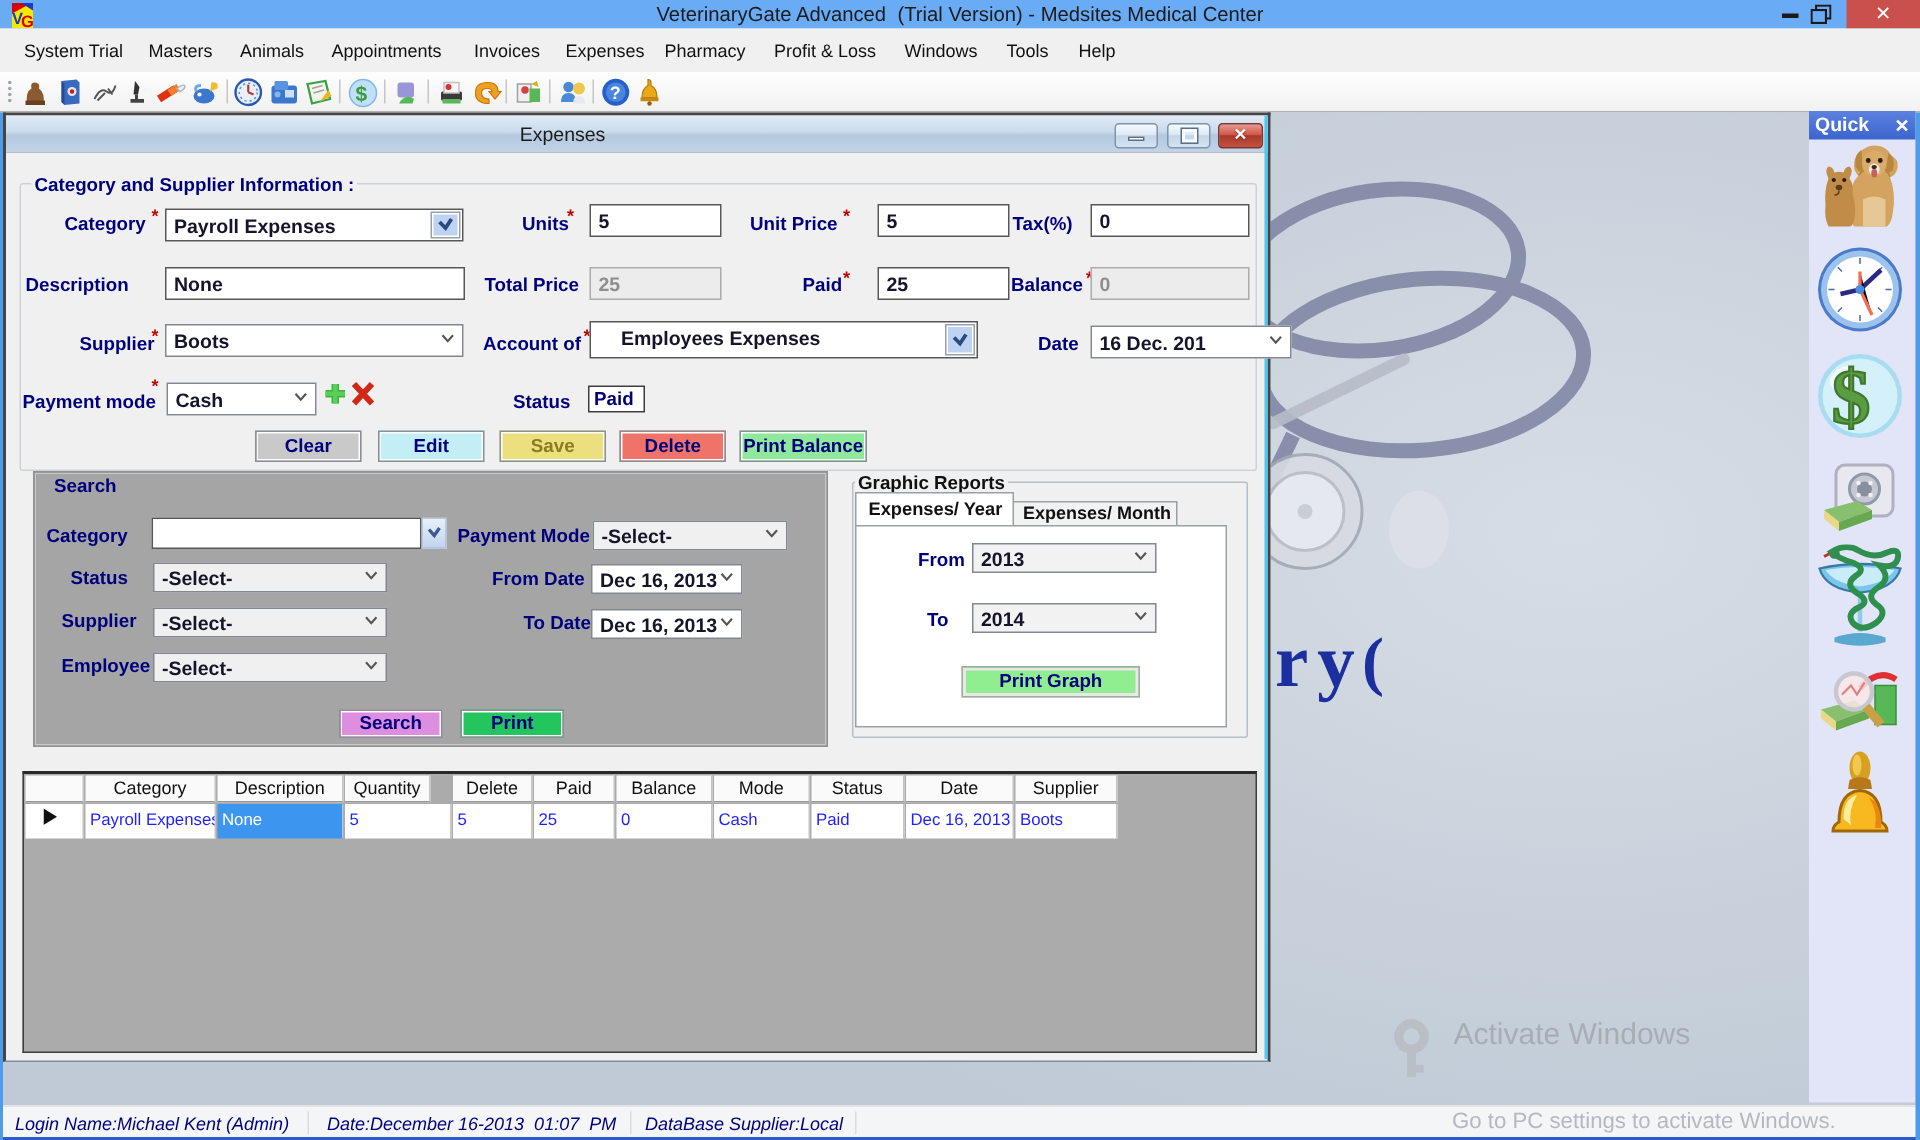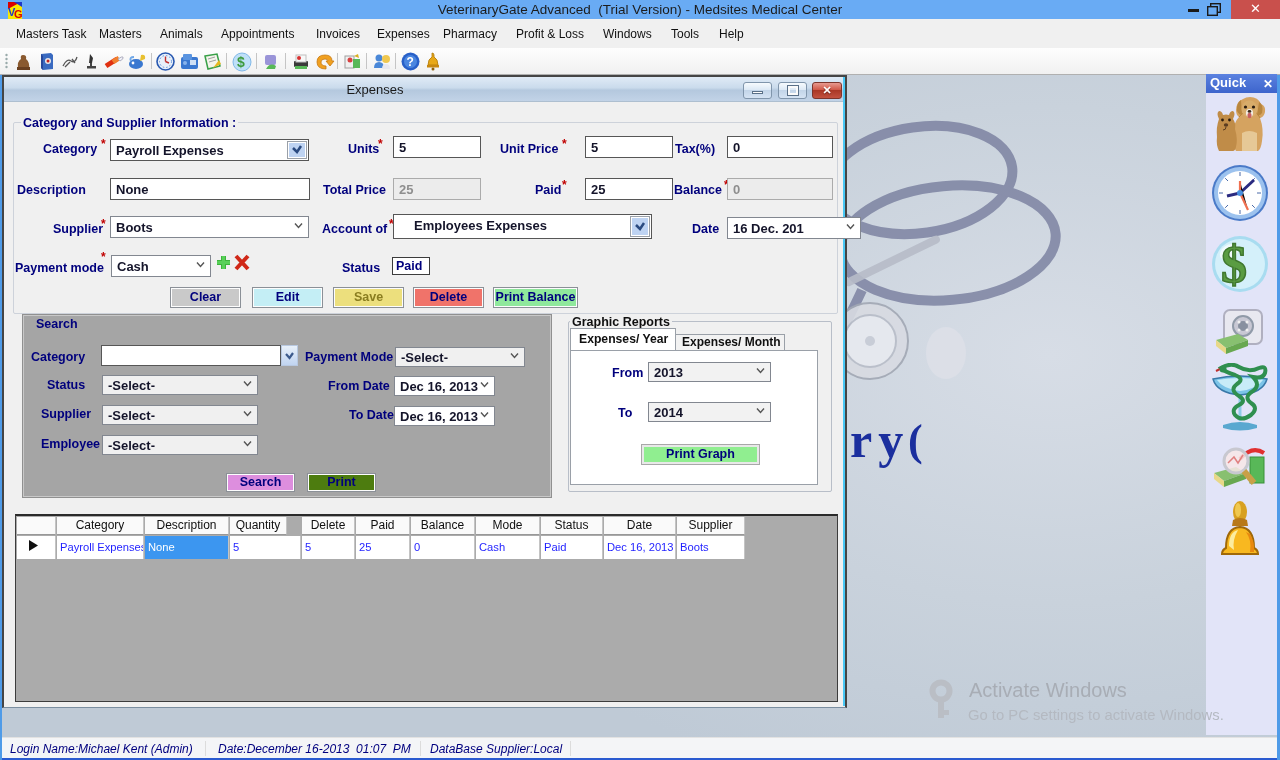--- a/index.html
+++ b/index.html
@@ -9,21 +9,21 @@
 #apptitle{left:0;top:2px;width:1280px;text-align:center;font-size:13.5px;color:#1c1c1c;}
 #minbtn{left:1188px;top:9px;width:11px;height:3px;background:#1a1a1a;}
 #closebtn{left:1231px;top:0;width:49px;height:19px;background:#c9504c;color:#fff;text-align:center;font-size:13px;line-height:18px;}
 #menubar{left:0;top:19px;width:1280px;height:29px;background:#f0f0f0;}
 .menu{position:absolute;top:8px;font-size:12px;color:#111;}
 #toolbar{left:0;top:48px;width:1280px;height:27px;background:linear-gradient(#fefefe,#f1f1f1);border-bottom:1px solid #b0b0b0;}
 .tbsep{position:absolute;top:53px;width:1px;height:16px;background:#c5c5c5;}
 
 #mdi{left:0;top:75px;width:1280px;height:662px;background:radial-gradient(700px 450px at 1050px 280px,#d7dde6 0%,#c9d2dc 55%,#bfcad6 100%);}
 #activate{left:969px;top:679px;color:#a8adb5;font-size:20px;z-index:10;}
-#activate2{left:968px;top:707px;color:#b4b9c1;font-size:14.8px;z-index:10;}
+#activate2{left:968px;top:740px;color:#b4b9c1;font-size:14.8px;z-index:10;}
 
 #statusbar{left:0;top:737px;width:1280px;height:21px;background:#f4f5f7;border-top:1px solid #e2e2e2;font-size:12px;color:#00007f;}
 #statusbar span{position:absolute;top:4px;font-style:italic;}
 #blueline{left:0;top:758px;width:1280px;height:2px;background:#2a5ad0;}
 #leftedge{left:0;top:75px;width:2px;height:685px;background:#4f9be8;}
 #rightedge{left:1277px;top:75px;width:3px;height:685px;background:#4f9be8;}
 
 #quick{left:1206px;top:74px;width:71px;height:661px;background:#e2e4f8;}
 #quickhdr{position:absolute;left:0;top:0;width:71px;height:19px;background:linear-gradient(#5b82e0,#3d64cc);color:#fff;font-size:13px;font-weight:bold;padding-left:4px;line-height:18px;}
 #quickx{position:absolute;right:4px;top:1px;color:#fff;font-size:12px;font-weight:bold;}
@@ -65,21 +65,21 @@
   <text x="6" y="16" font-size="11" font-weight="bold" fill="#d80000">G</text>
 </svg>
 <div class="abs" id="minbtn"></div>
 <svg class="abs" style="left:1207px;top:3px;width:14px;height:13px" viewBox="0 0 14 13">
     <rect x="3.7" y="0.7" width="9.6" height="8.6" fill="none" stroke="#1a1a1a" stroke-width="1.4"></rect>
     <rect x="0.7" y="3.7" width="9.6" height="8.6" fill="#69abf4" stroke="#1a1a1a" stroke-width="1.4"></rect>
   </svg>
 <div class="abs" id="closebtn">✕</div>
 
 <div class="abs" id="menubar">
-<span class="menu" style="left:16px">Masters Task</span>
+<span class="menu" style="left:16px">System Trial</span>
 <span class="menu" style="left:99px">Masters</span>
 <span class="menu" style="left:160px">Animals</span>
 <span class="menu" style="left:221px">Appointments</span>
 <span class="menu" style="left:316px">Invoices</span>
 <span class="menu" style="left:377px">Expenses</span>
 <span class="menu" style="left:443px">Pharmacy</span>
 <span class="menu" style="left:516px">Profit &amp; Loss</span>
 <span class="menu" style="left:603px">Windows</span>
 <span class="menu" style="left:671px">Tools</span>
 <span class="menu" style="left:719px">Help</span>
@@ -454,21 +454,21 @@
     </div>
     <div class="lbl" style="left:37px;top:360px">Employee</div>
     <div class="combo" style="left:98px;top:358px;width:156px;height:20px;background:#f0f0f0;padding-top:2px">-Select-
       <div class="chev" style="top:3px">
           <svg width="9" height="9">
             <path d="M1 2.5 L4.5 6.5 L8 2.5" stroke="#555" stroke-width="1.4" fill="none"></path>
           </svg>
         </div>
     </div>
     <div class="btn" style="left:222px;top:396px;width:69px;height:19px;background:#dd8ede;line-height:17px">Search</div>
-    <div class="btn" style="left:303px;top:396px;width:69px;height:19px;background:#4d7c0f;line-height:17px">Print</div>
+    <div class="btn" style="left:303px;top:396px;width:69px;height:19px;background:#22c55e;line-height:17px">Print</div>
 
     <div class="gbox" style="left:564px;top:244px;width:264px;height:171px;border-color:#b8bec8"></div>
     <div class="glabel" style="left:566px;top:238px;color:#101010">Graphic Reports</div>
     <div style="position:absolute;left:671px;top:257px;width:110px;height:17px;background:#f2f2f2;border:1px solid #9aa0a8;font-size:12px;font-weight:bold;color:#101010;padding:0 0 0 6px;white-space:nowrap;overflow:hidden">Expenses/ Month</div>
     <div style="position:absolute;left:566px;top:251px;width:106px;height:23px;background:#fff;border:1px solid #9aa0a8;border-bottom:none;font-size:12.2px;font-weight:bold;color:#101010;padding:3px 0 0 8px">Expenses/ Year</div>
     <div style="position:absolute;left:566px;top:273px;width:248px;height:135px;background:#fff;border:1px solid #9aa0a8"></div>
     <div class="lbl" style="left:608px;top:289px">From</div>
     <div class="combo" style="left:644px;top:285px;width:123px;height:20px;background:#f2f2f2;padding-top:2px">2013
       <div class="chev" style="top:3px">
           <svg width="9" height="9">

